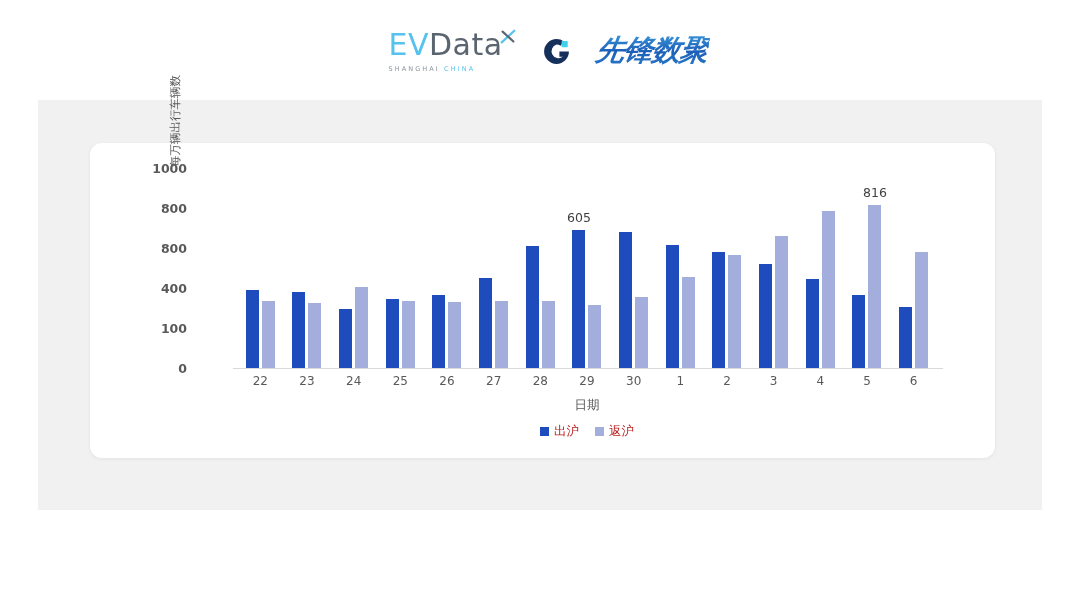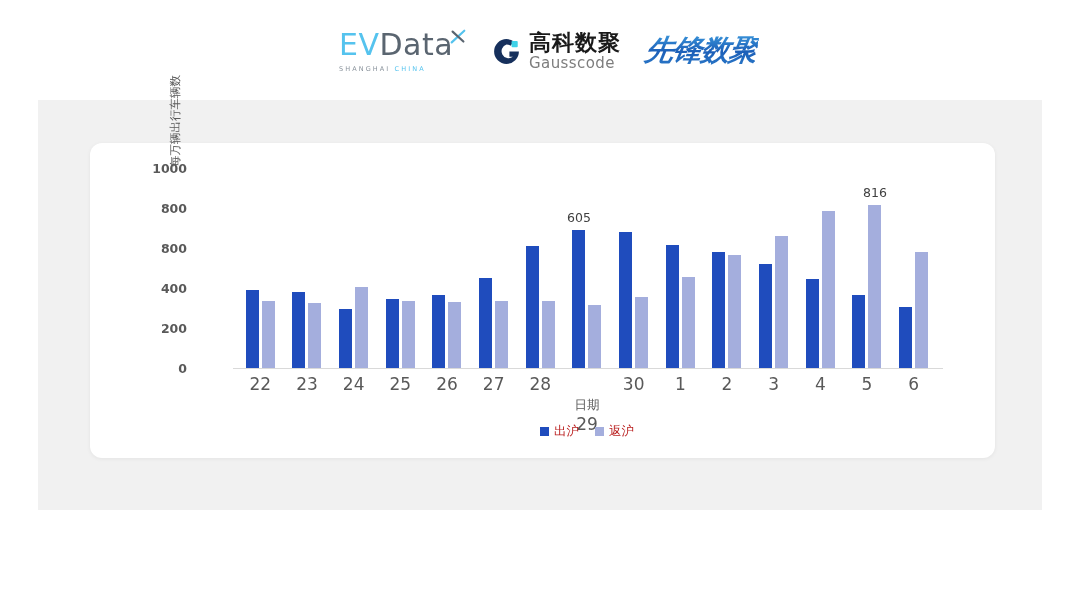--- a/index.html
+++ b/index.html
@@ -100,21 +100,21 @@
   .bar { width: 13px; }
   .bar.out  { background: #1f4cbd; }
   .bar.back { background: #a4aedd; }
   .vlabel {
     position: absolute; left: 50%; transform: translateX(-50%);
     font-size: 12.5px; color: #404040; white-space: nowrap;
     font-family: "DejaVu Sans", sans-serif;
   }
   .xtick {
     position: absolute; top: 231px; width: 46.6px; text-align: center;
-    font-size: 17px; color: #595959;
+    font-size: 12px; color: #595959;
     font-family: "DejaVu Sans", sans-serif;
   }
   .xticks { position: absolute; left: 147px; top: 0; width: 700px; height: 100%; }
   .xlabel {
     position: absolute; left: 147px; top: 254px; width: 700px; text-align: center;
     font-size: 12.5px; color: #595959;
     font-family: "DejaVu Sans", sans-serif;
   }
   .legend {
     position: absolute; left: 147px; top: 280px; width: 700px;
@@ -165,43 +165,39 @@
       </div>
     </div>
 
     <div class="logo gauss">
       <div class="gauss-mark">
         <svg viewBox="0 0 32 32" width="31" height="31">
           <path d="M16 3.2 A12.8 12.8 0 1 0 28.8 16 L19 16 L19 21.5 L22.6 21.5 A7.3 7.3 0 1 1 16 8.7 A7.3 7.3 0 0 1 20.2 10 L23.6 5.7 A12.7 12.7 0 0 0 16 3.2 Z" fill="#16305c"></path>
           <rect x="21.2" y="5.2" width="6.4" height="6.4" rx="1" fill="#3fd2e8"></rect>
         </svg>
       </div>
-      <div class="gauss-text">
-        <span class="gauss-cn">高科数聚</span>
-        <span class="gauss-en">Gausscode</span>
-      </div>
     </div>
 
     <div class="logo">
       <span class="xianfeng">先锋数聚</span>
     </div>
   </div>
 
   <div class="gray-panel"></div>
 
   <div class="card">
     <div class="chart">
 
       <div class="ylabel">每万辆出行车辆数</div>
       <div class="yticks" id="yticks">
           <div class="ytick" style="top: 25px;">1000</div>
           <div class="ytick" style="top: 65px;">800</div>
           <div class="ytick" style="top: 105px;">800</div>
           <div class="ytick" style="top: 145px;">400</div>
-          <div class="ytick" style="top: 185px;">200</div>
+          <div class="ytick" style="top: 185px;">100</div>
           <div class="ytick" style="top: 225px;">0</div>
         </div>
 
       <div class="axis-line"></div>
       <div class="plot" id="plot">
           <div class="group" style="left: 0px; width: 46.6667px;">
             <div class="bar out" style="height: 78px; background: rgb(31, 76, 189);"></div>
             <div class="bar back" style="height: 67.4px; background: rgb(164, 174, 221);"></div>
           </div>
           <div class="group" style="left: 46.6667px; width: 46.6667px;">
@@ -264,21 +260,21 @@
           <div class="vlabel" style="left: 638px; bottom: 168.2px; transform: translateX(-50%);">816</div>
         </div>
       <div class="xticks" id="xticks">
           <div class="xtick" style="left: 0px; width: 46.6667px;">22</div>
           <div class="xtick" style="left: 46.6667px; width: 46.6667px;">23</div>
           <div class="xtick" style="left: 93.3333px; width: 46.6667px;">24</div>
           <div class="xtick" style="left: 140px; width: 46.6667px;">25</div>
           <div class="xtick" style="left: 186.667px; width: 46.6667px;">26</div>
           <div class="xtick" style="left: 233.333px; width: 46.6667px;">27</div>
           <div class="xtick" style="left: 280px; width: 46.6667px;">28</div>
-          <div class="xtick" style="left: 326.667px; width: 46.6667px; margin-top: 40px;">29</div>
+          <div class="xtick" style="left: 326.667px; width: 46.6667px;">29</div>
           <div class="xtick" style="left: 373.333px; width: 46.6667px;">30</div>
           <div class="xtick" style="left: 420px; width: 46.6667px;">1</div>
           <div class="xtick" style="left: 466.667px; width: 46.6667px;">2</div>
           <div class="xtick" style="left: 513.333px; width: 46.6667px;">3</div>
           <div class="xtick" style="left: 560px; width: 46.6667px;">4</div>
           <div class="xtick" style="left: 606.667px; width: 46.6667px;">5</div>
           <div class="xtick" style="left: 653.333px; width: 46.6667px;">6</div>
         </div>
 
       <div class="xlabel">日期</div>

